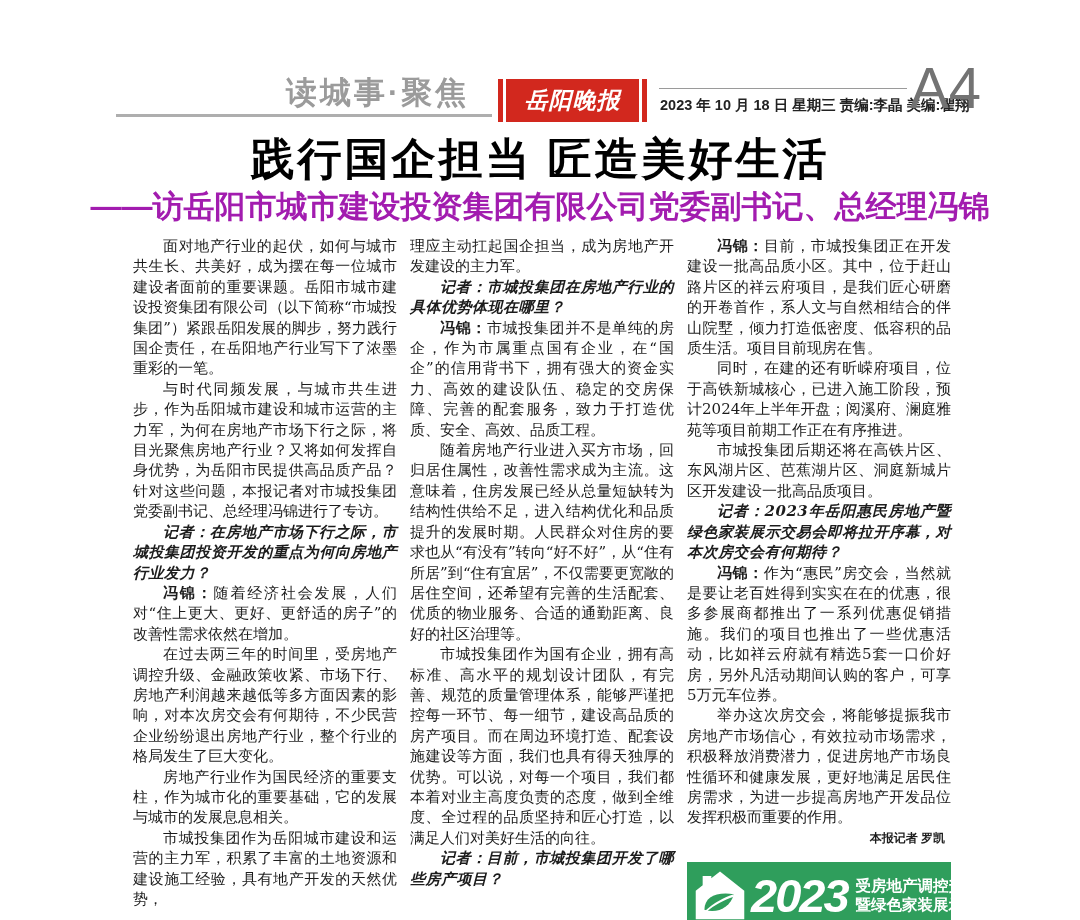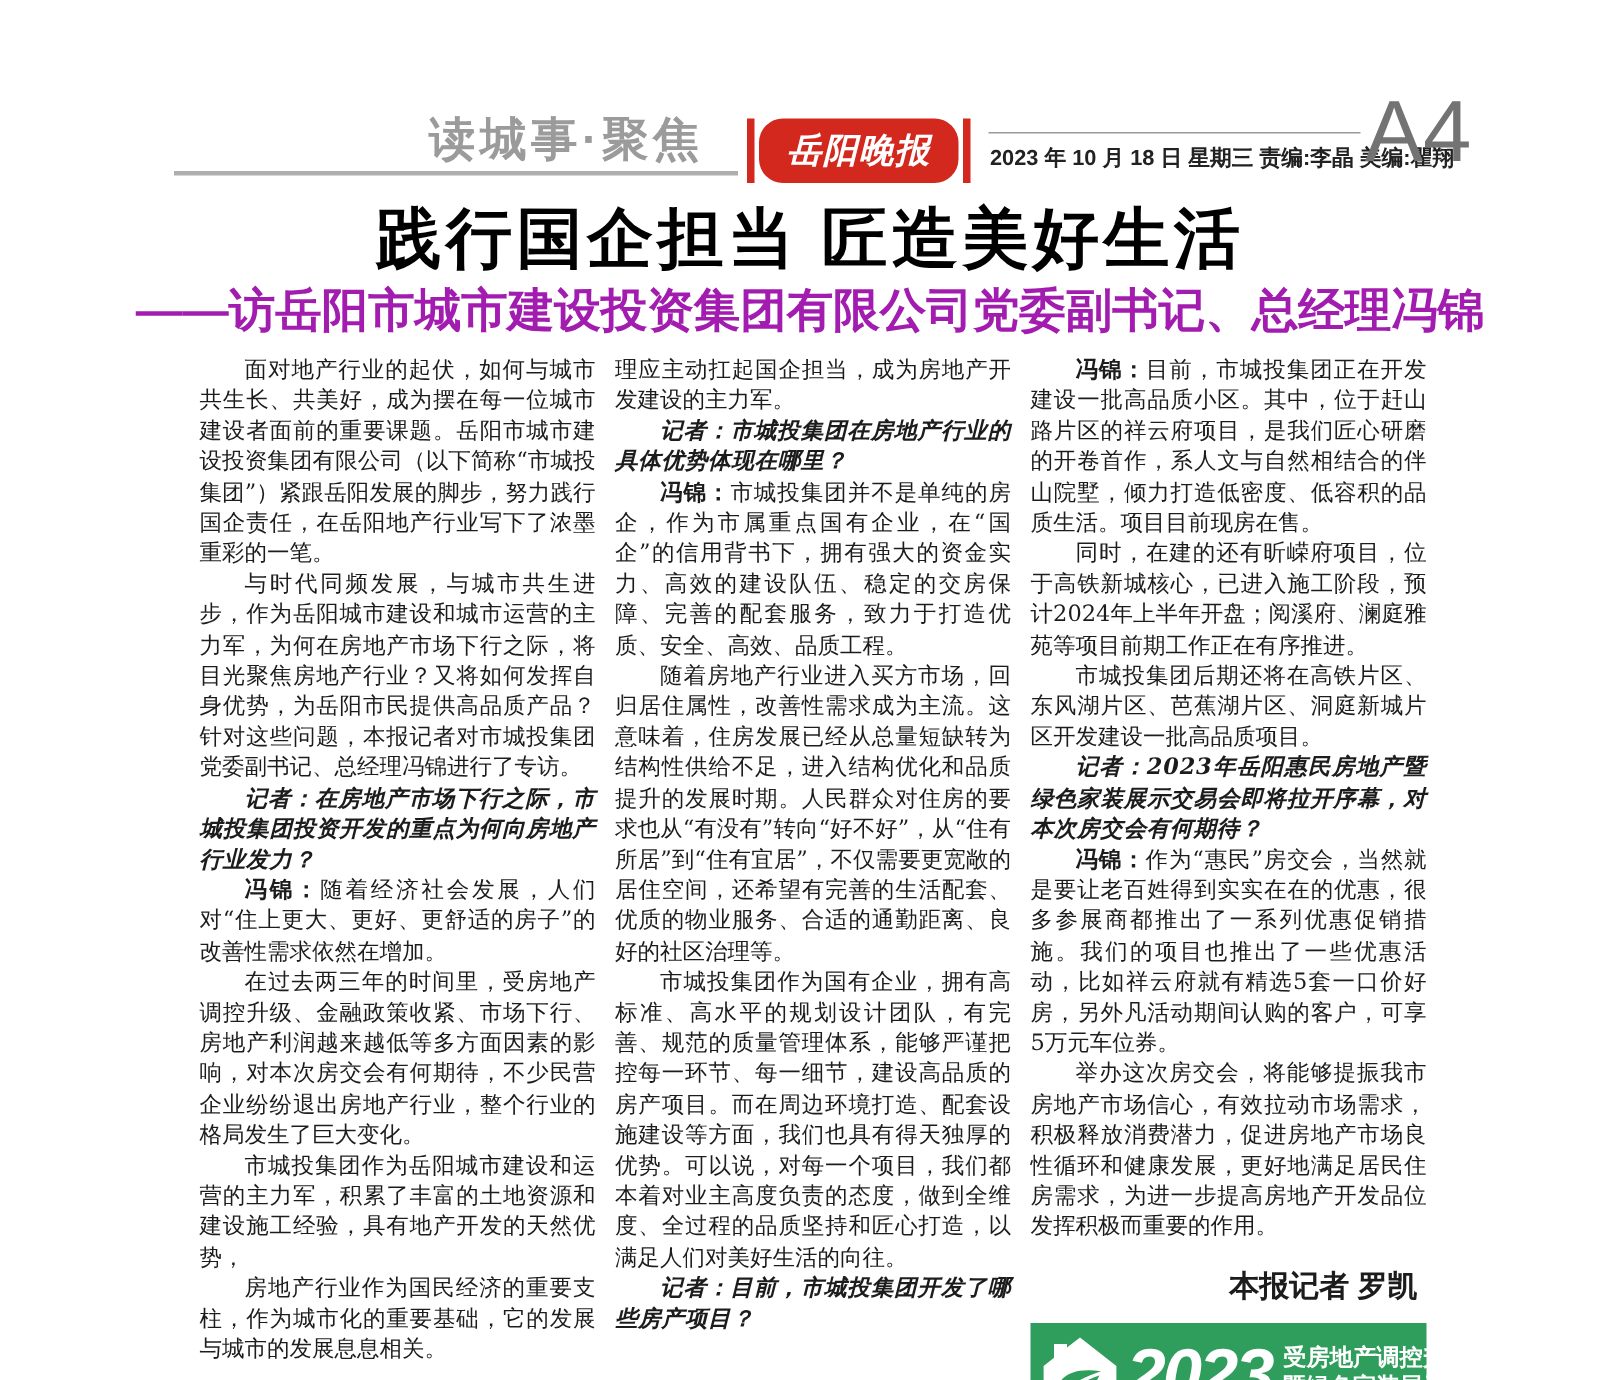--- a/index.html
+++ b/index.html
@@ -7,41 +7,41 @@
         font-family:"DejaVu Serif",serif;color:#1c1c1c;margin:0 auto;
         box-shadow:0 0 6px rgba(0,0,0,.25);}
   
   .section-label{position:absolute;left:286px;top:72px;font-family:"Liberation Sans",sans-serif;
         font-weight:bold;font-size:31px;letter-spacing:3px;color:#9b9b9b;}
   .section-rule{position:absolute;left:116px;top:114px;width:376px;height:3px;background:#aeaeae;}
   .masthead{position:absolute;left:498px;top:79px;height:43px;display:flex;gap:3px;}
   .masthead .bar{width:5px;background:#d2281e;}
   .masthead-box{background:#d2281e;color:#fff;width:133px;display:flex;align-items:center;
         justify-content:center;font-style:italic;font-weight:bold;font-size:23px;
-        font-family:"DejaVu Serif",serif;letter-spacing:1px;border-radius:16px;}
+        font-family:"DejaVu Serif",serif;letter-spacing:1px;}
   .dateline-rule{position:absolute;left:659px;top:88px;width:248px;height:1px;background:#9a9a9a;}
   .dateline{position:absolute;left:660px;top:96px;font-family:"Liberation Sans",sans-serif;
         font-weight:bold;font-size:14.5px;color:#222;white-space:nowrap;text-align:center;}
   .page-number{position:absolute;left:910px;top:54px;font-family:"Liberation Sans",sans-serif;
         font-size:58px;font-weight:500;color:#737373;}
   
   .headline{position:absolute;left:0;top:130px;width:100%;text-align:center;
         font-family:"Liberation Sans",sans-serif;font-weight:900;font-size:44px;
         letter-spacing:3px;color:#000;}
   .subhead{position:absolute;left:0;top:186px;width:100%;text-align:center;
         font-family:"Liberation Sans",sans-serif;font-weight:bold;font-size:31px;color:#a21caf;}
   
   .columns{position:absolute;left:133px;top:236px;width:818px;display:flex;gap:13px;}
   .col{flex:1;min-width:0;font-size:15px;line-height:20.4px;text-align:justify;}
   .col p{margin:0;text-indent:2em;}
   .col p.noindent{text-indent:0;}
   .col p.question{font-weight:bold;font-style:italic;letter-spacing:.5px;}
   .col p b{font-weight:bold;font-style:normal;}
   .col p.question b{font-style:italic;}
-  .byline{margin-top:20px;padding-right:6px;text-align:right;font-weight:bold;font-size:20px;
+  .byline{margin-top:0;padding-right:6px;text-align:right;font-weight:bold;font-size:12px;
         font-family:"Liberation Sans",sans-serif;}
   
   .banner{margin-top:14px;height:66px;background:#2f9e5c;display:flex;align-items:center;
         padding:0 8px 0 7px;gap:5px;color:#fff;}
   .banner-icon{flex:0 0 auto;}
   .banner-year{font-family:"Liberation Sans",sans-serif;font-weight:900;font-style:italic;
         font-size:47px;letter-spacing:-2px;line-height:1;}
   .banner-text{font-family:"Liberation Sans",sans-serif;font-weight:bold;font-size:15.5px;
         line-height:19px;white-space:nowrap;margin-left:3px;}
 </style>
@@ -67,22 +67,22 @@
   <div class="subhead">——访岳阳市城市建设投资集团有限公司党委副书记、总经理冯锦</div>
 
   <div class="columns">
     <div class="col">
       <div class="paras">
           <p class="body">面对地产行业的起伏，如何与城市共生长、共美好，成为摆在每一位城市建设者面前的重要课题。岳阳市城市建设投资集团有限公司（以下简称“市城投集团”）紧跟岳阳发展的脚步，努力践行国企责任，在岳阳地产行业写下了浓墨重彩的一笔。</p>
           <p class="body">与时代同频发展，与城市共生进步，作为岳阳城市建设和城市运营的主力军，为何在房地产市场下行之际，将目光聚焦房地产行业？又将如何发挥自身优势，为岳阳市民提供高品质产品？针对这些问题，本报记者对市城投集团党委副书记、总经理冯锦进行了专访。</p>
           <p class="question"><b>记者：</b>在房地产市场下行之际，市城投集团投资开发的重点为何向房地产行业发力？</p>
           <p class="body"><b>冯锦：</b>随着经济社会发展，人们对“住上更大、更好、更舒适的房子”的改善性需求依然在增加。</p>
           <p class="body">在过去两三年的时间里，受房地产调控升级、金融政策收紧、市场下行、房地产利润越来越低等多方面因素的影响，对本次房交会有何期待，不少民营企业纷纷退出房地产行业，整个行业的格局发生了巨大变化。</p>
+          <p class="body">房地产行业作为国民经济的重要支柱，作为城市化的重要基础，它的发展与城市的发展息息相关。</p>
           <p class="body">市城投集团作为岳阳城市建设和运营的主力军，积累了丰富的土地资源和建设施工经验，具有地产开发的天然优势，</p>
-          <p class="body">房地产行业作为国民经济的重要支柱，作为城市化的重要基础，它的发展与城市的发展息息相关。</p>
         </div>
     </div>
     <div class="col">
       <div class="paras">
           <p class="body noindent">理应主动扛起国企担当，成为房地产开发建设的主力军。</p>
           <p class="question"><b>记者：</b>市城投集团在房地产行业的具体优势体现在哪里？</p>
           <p class="body"><b>冯锦：</b>市城投集团并不是单纯的房企，作为市属重点国有企业，在“国企”的信用背书下，拥有强大的资金实力、高效的建设队伍、稳定的交房保障、完善的配套服务，致力于打造优质、安全、高效、品质工程。</p>
           <p class="body">随着房地产行业进入买方市场，回归居住属性，改善性需求成为主流。这意味着，住房发展已经从总量短缺转为结构性供给不足，进入结构优化和品质提升的发展时期。人民群众对住房的要求也从“有没有”转向“好不好”，从“住有所居”到“住有宜居”，不仅需要更宽敞的居住空间，还希望有完善的生活配套、优质的物业服务、合适的通勤距离、良好的社区治理等。</p>
           <p class="body">市城投集团作为国有企业，拥有高标准、高水平的规划设计团队，有完善、规范的质量管理体系，能够严谨把控每一环节、每一细节，建设高品质的房产项目。而在周边环境打造、配套设施建设等方面，我们也具有得天独厚的优势。可以说，对每一个项目，我们都本着对业主高度负责的态度，做到全维度、全过程的品质坚持和匠心打造，以满足人们对美好生活的向往。</p>
           <p class="question"><b>记者：</b>目前，市城投集团开发了哪些房产项目？</p>

